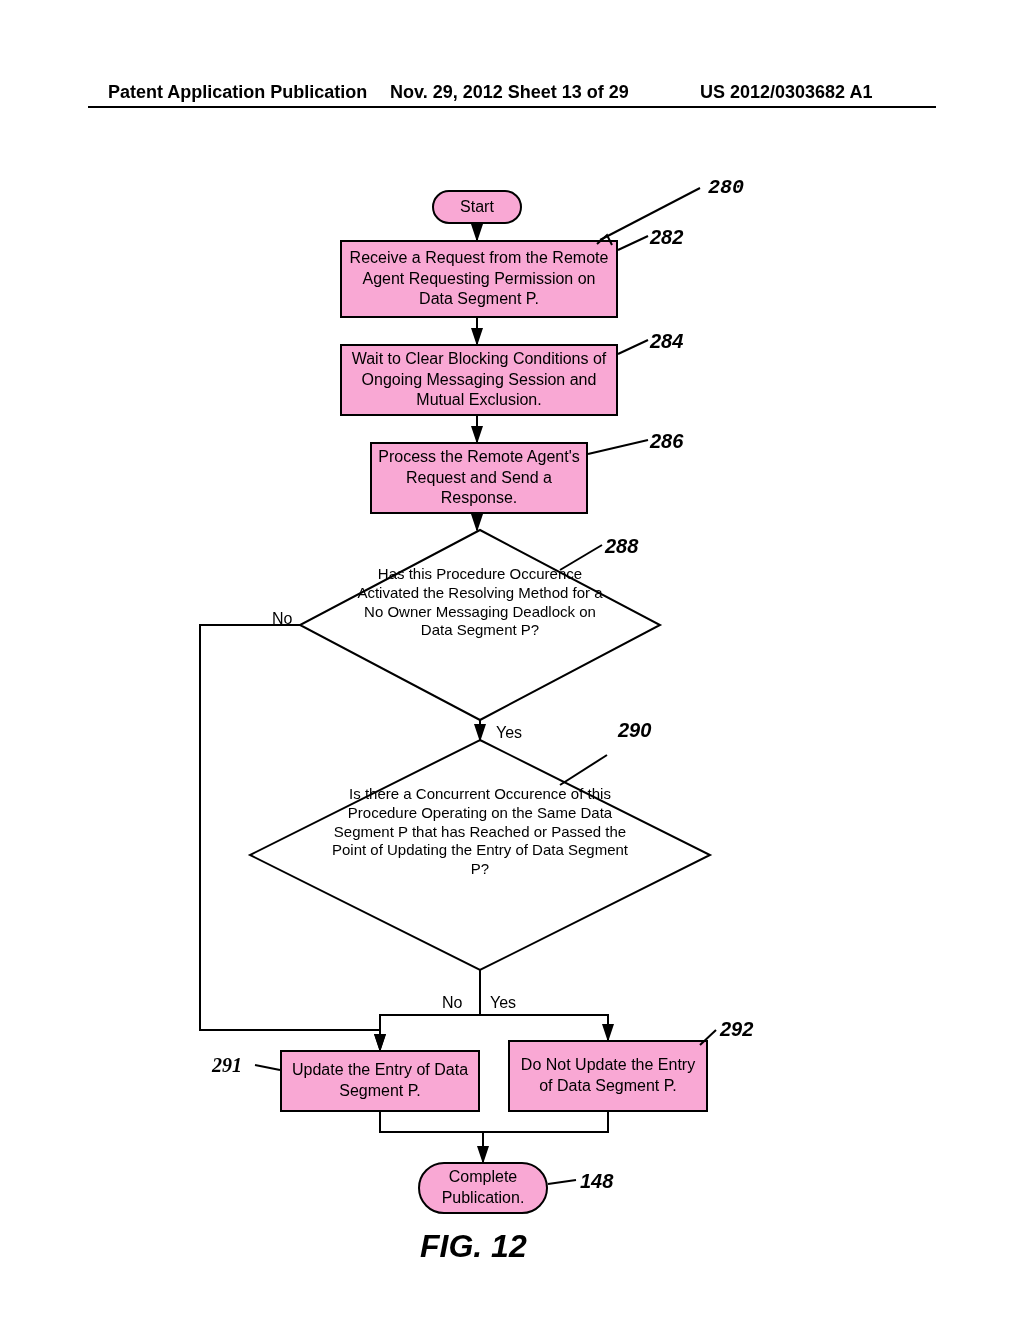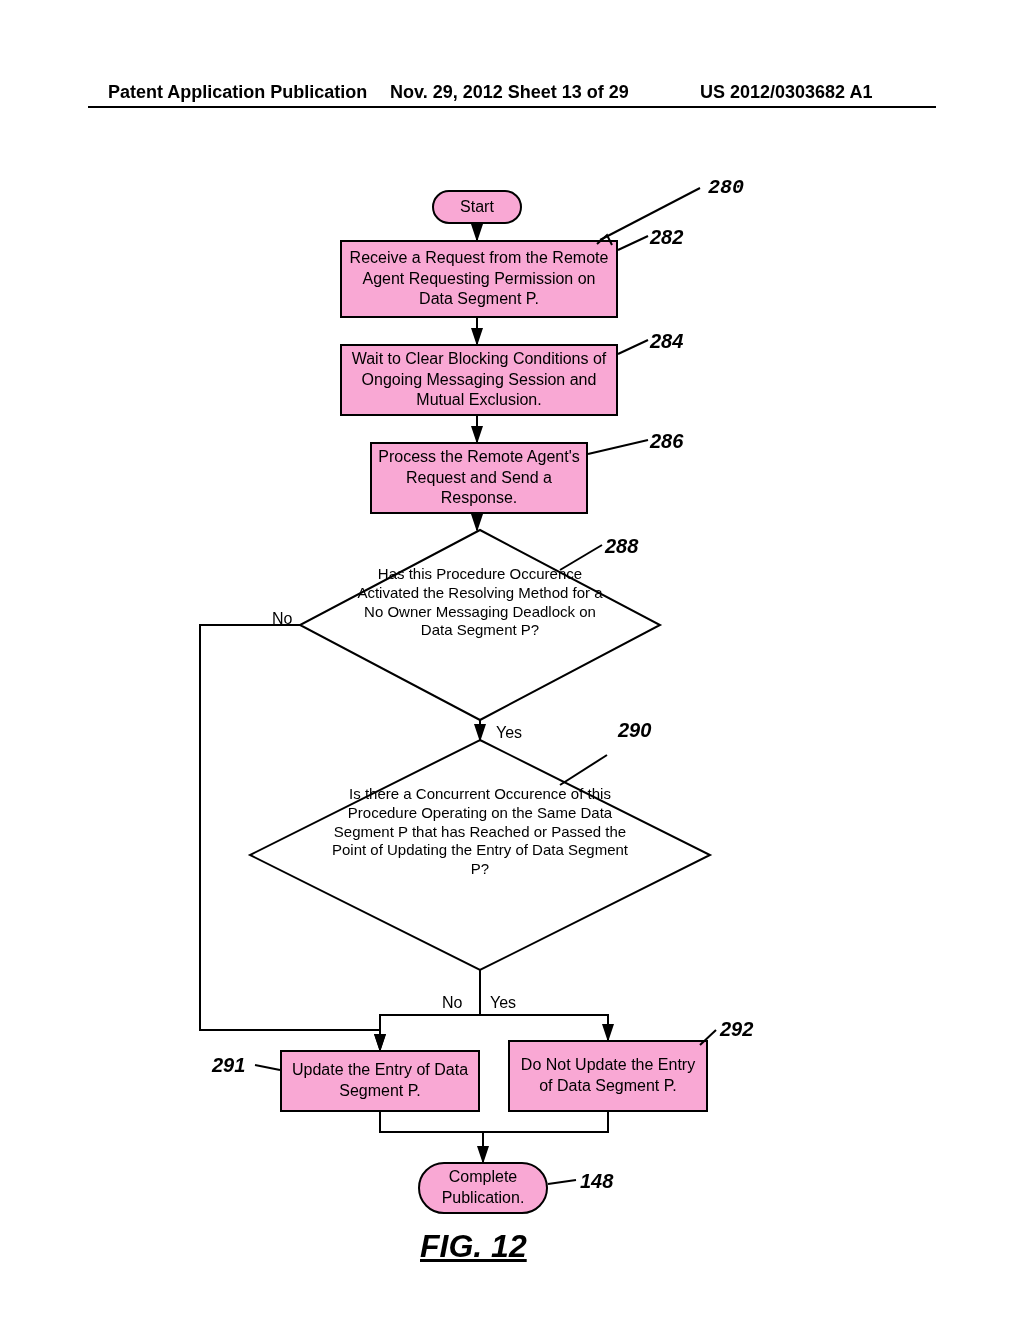--- a/index.html
+++ b/index.html
@@ -107,21 +107,21 @@
 <div class="hr"></div>
 
 <div class="flowchart">
 
   <div class="ref" style="left:708px; top:6px;font-family:Liberation Mono, monospace;">280</div>
   <div class="ref" style="left:650px; top:56px;">282</div>
   <div class="ref" style="left:650px; top:160px;">284</div>
   <div class="ref" style="left:650px; top:260px;">286</div>
   <div class="ref" style="left:605px; top:365px;">288</div>
   <div class="ref" style="left:610px; top:549px;margin-left:8px;">290</div>
-  <div class="ref" style="left:212px; top:884px;">291</div>
+  <div class="ref" style="left:212px; top:884px;font-family:Liberation Serif, serif;">291</div>
   <div class="ref" style="left:720px; top:848px;">292</div>
   <div class="ref" style="left:580px; top:1000px;">148</div>
 
   <div class="box terminator" style="left:432px; top:20px; width:90px; height:34px;">
     <span>Start</span>
   </div>
 
   <div class="box" style="left:340px; top:70px; width:278px; height:78px;">
     <span>Receive a Request from the Remote Agent Requesting Permission on Data Segment P.</span>
   </div>
@@ -201,15 +201,15 @@
     <line x1="648" y1="66" x2="618" y2="80" stroke="#000" stroke-width="2"></line>
     <line x1="648" y1="170" x2="618" y2="184" stroke="#000" stroke-width="2"></line>
     <line x1="648" y1="270" x2="588" y2="284" stroke="#000" stroke-width="2"></line>
     <line x1="602" y1="375" x2="560" y2="400" stroke="#000" stroke-width="2"></line>
     <line x1="607" y1="585" x2="560" y2="615" stroke="#000" stroke-width="2"></line>
     <line x1="255" y1="895" x2="280" y2="900" stroke="#000" stroke-width="2"></line>
     <line x1="716" y1="860" x2="700" y2="875" stroke="#000" stroke-width="2"></line>
     <line x1="576" y1="1010" x2="548" y2="1014" stroke="#000" stroke-width="2"></line>
   </svg>
 
-  <div class="fig" style="left:420px; top:1058px;text-decoration:underline;">FIG.  12</div>
+  <div class="fig" style="left:420px; top:1058px;">FIG.  12</div>
 
 </div>
 
 </body></html>

